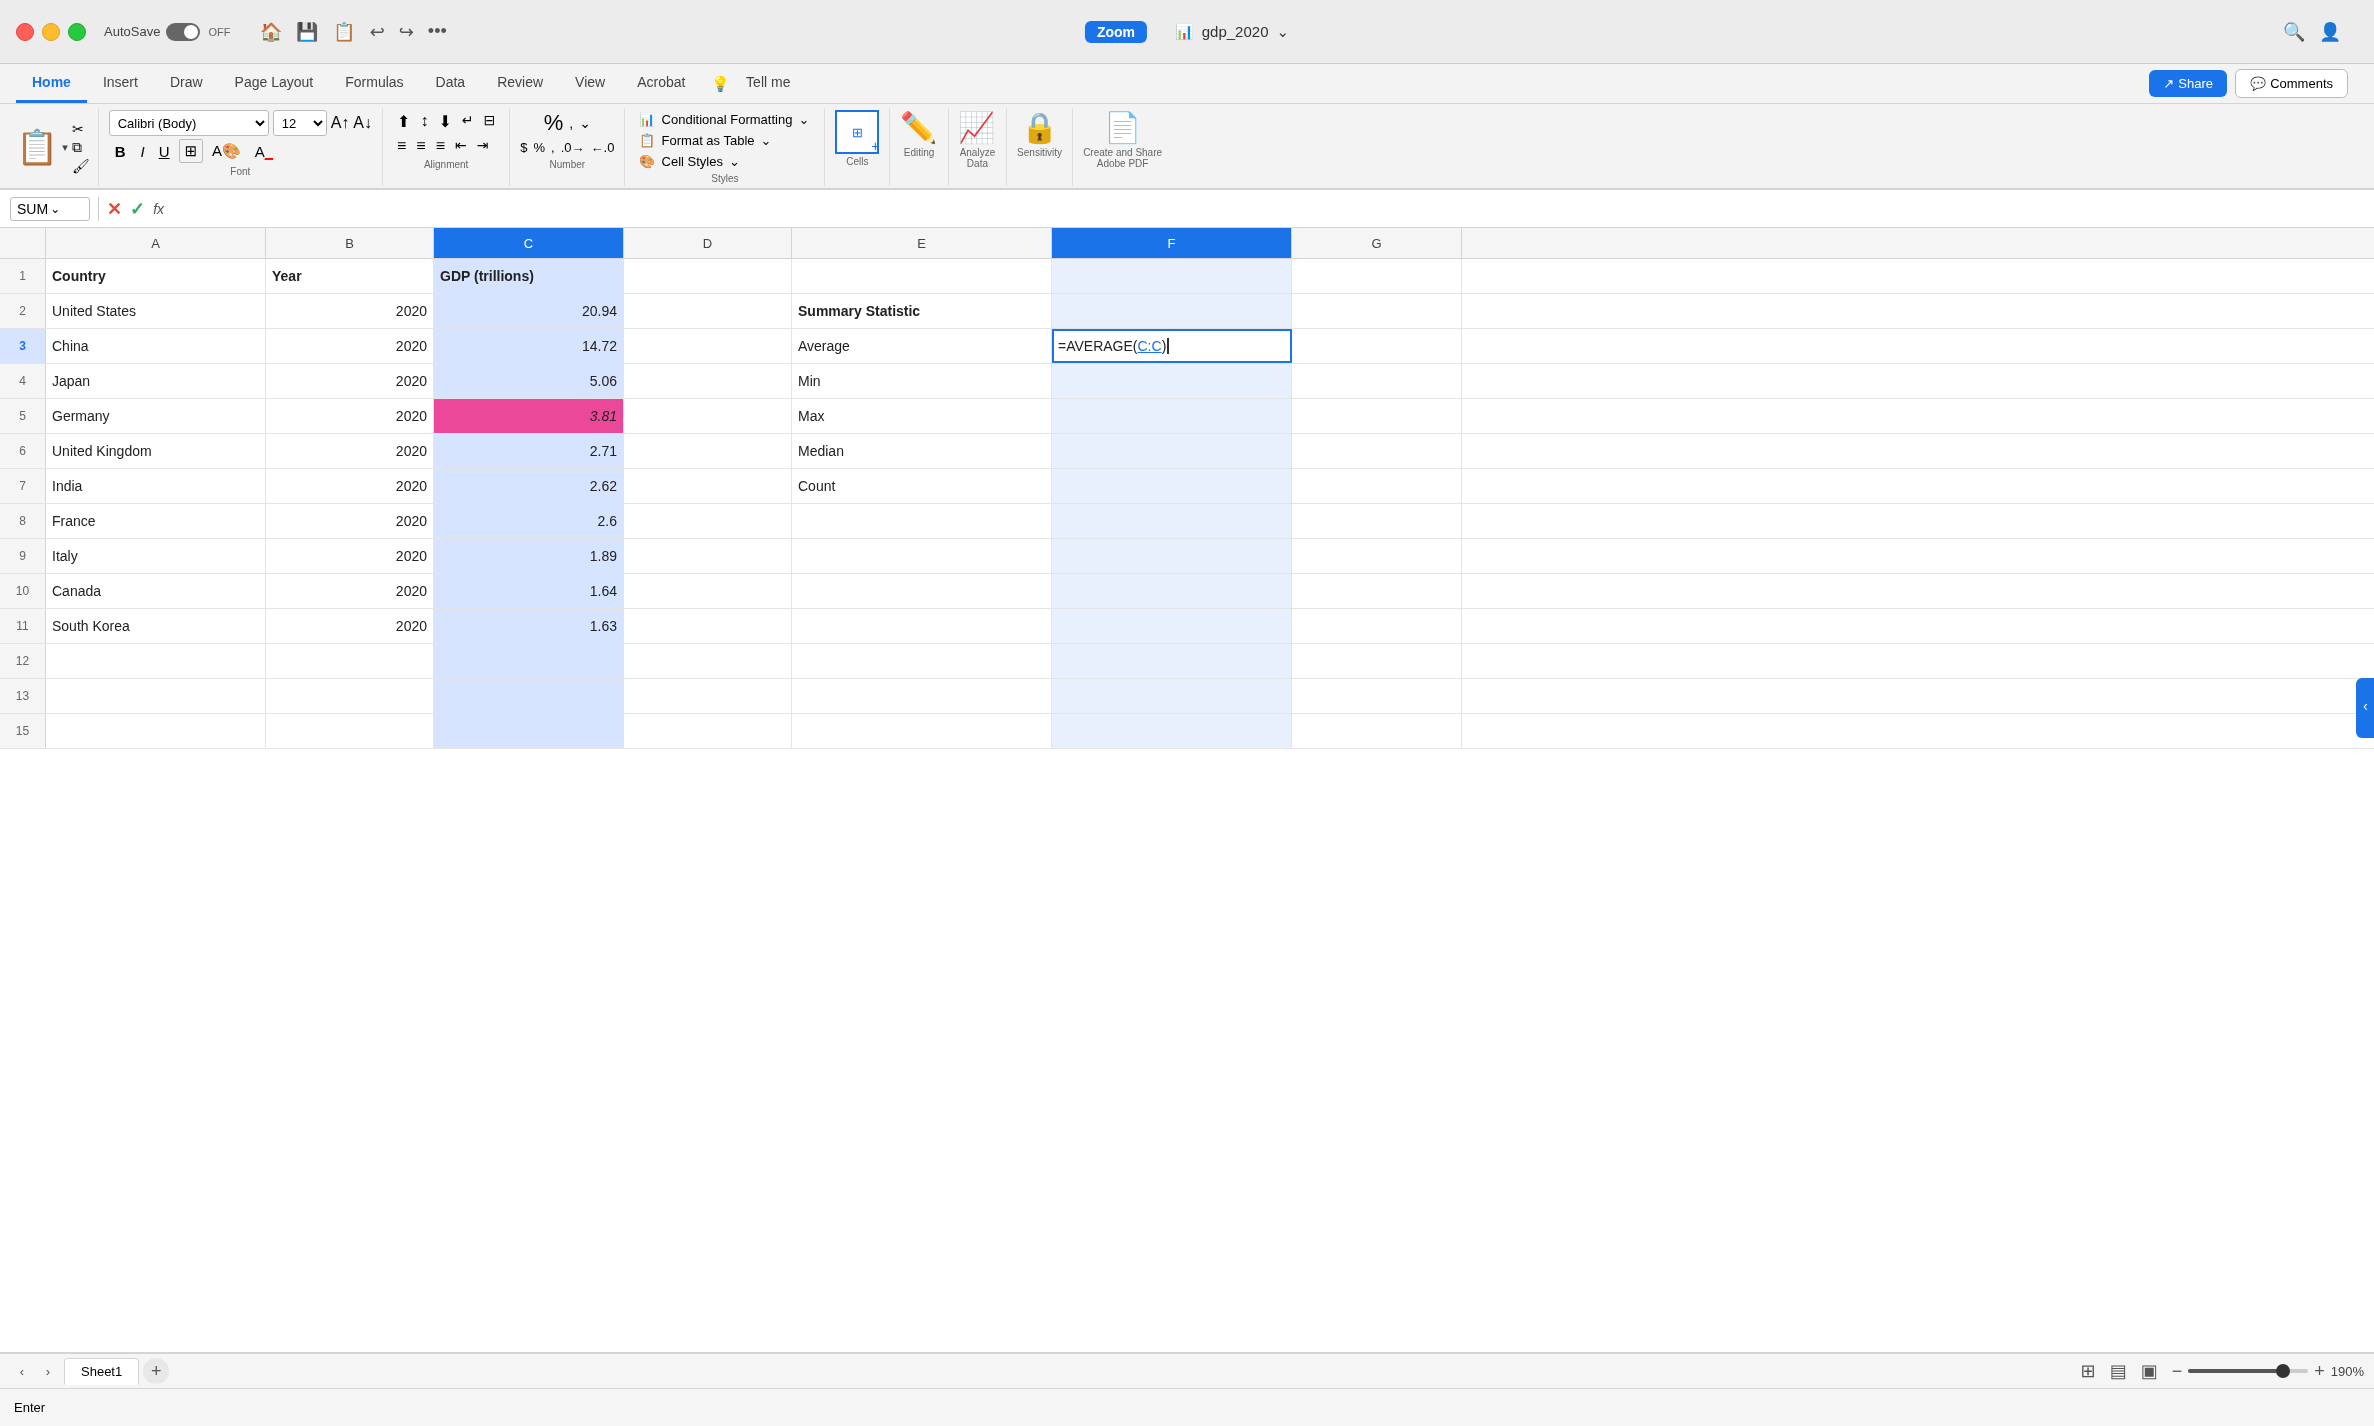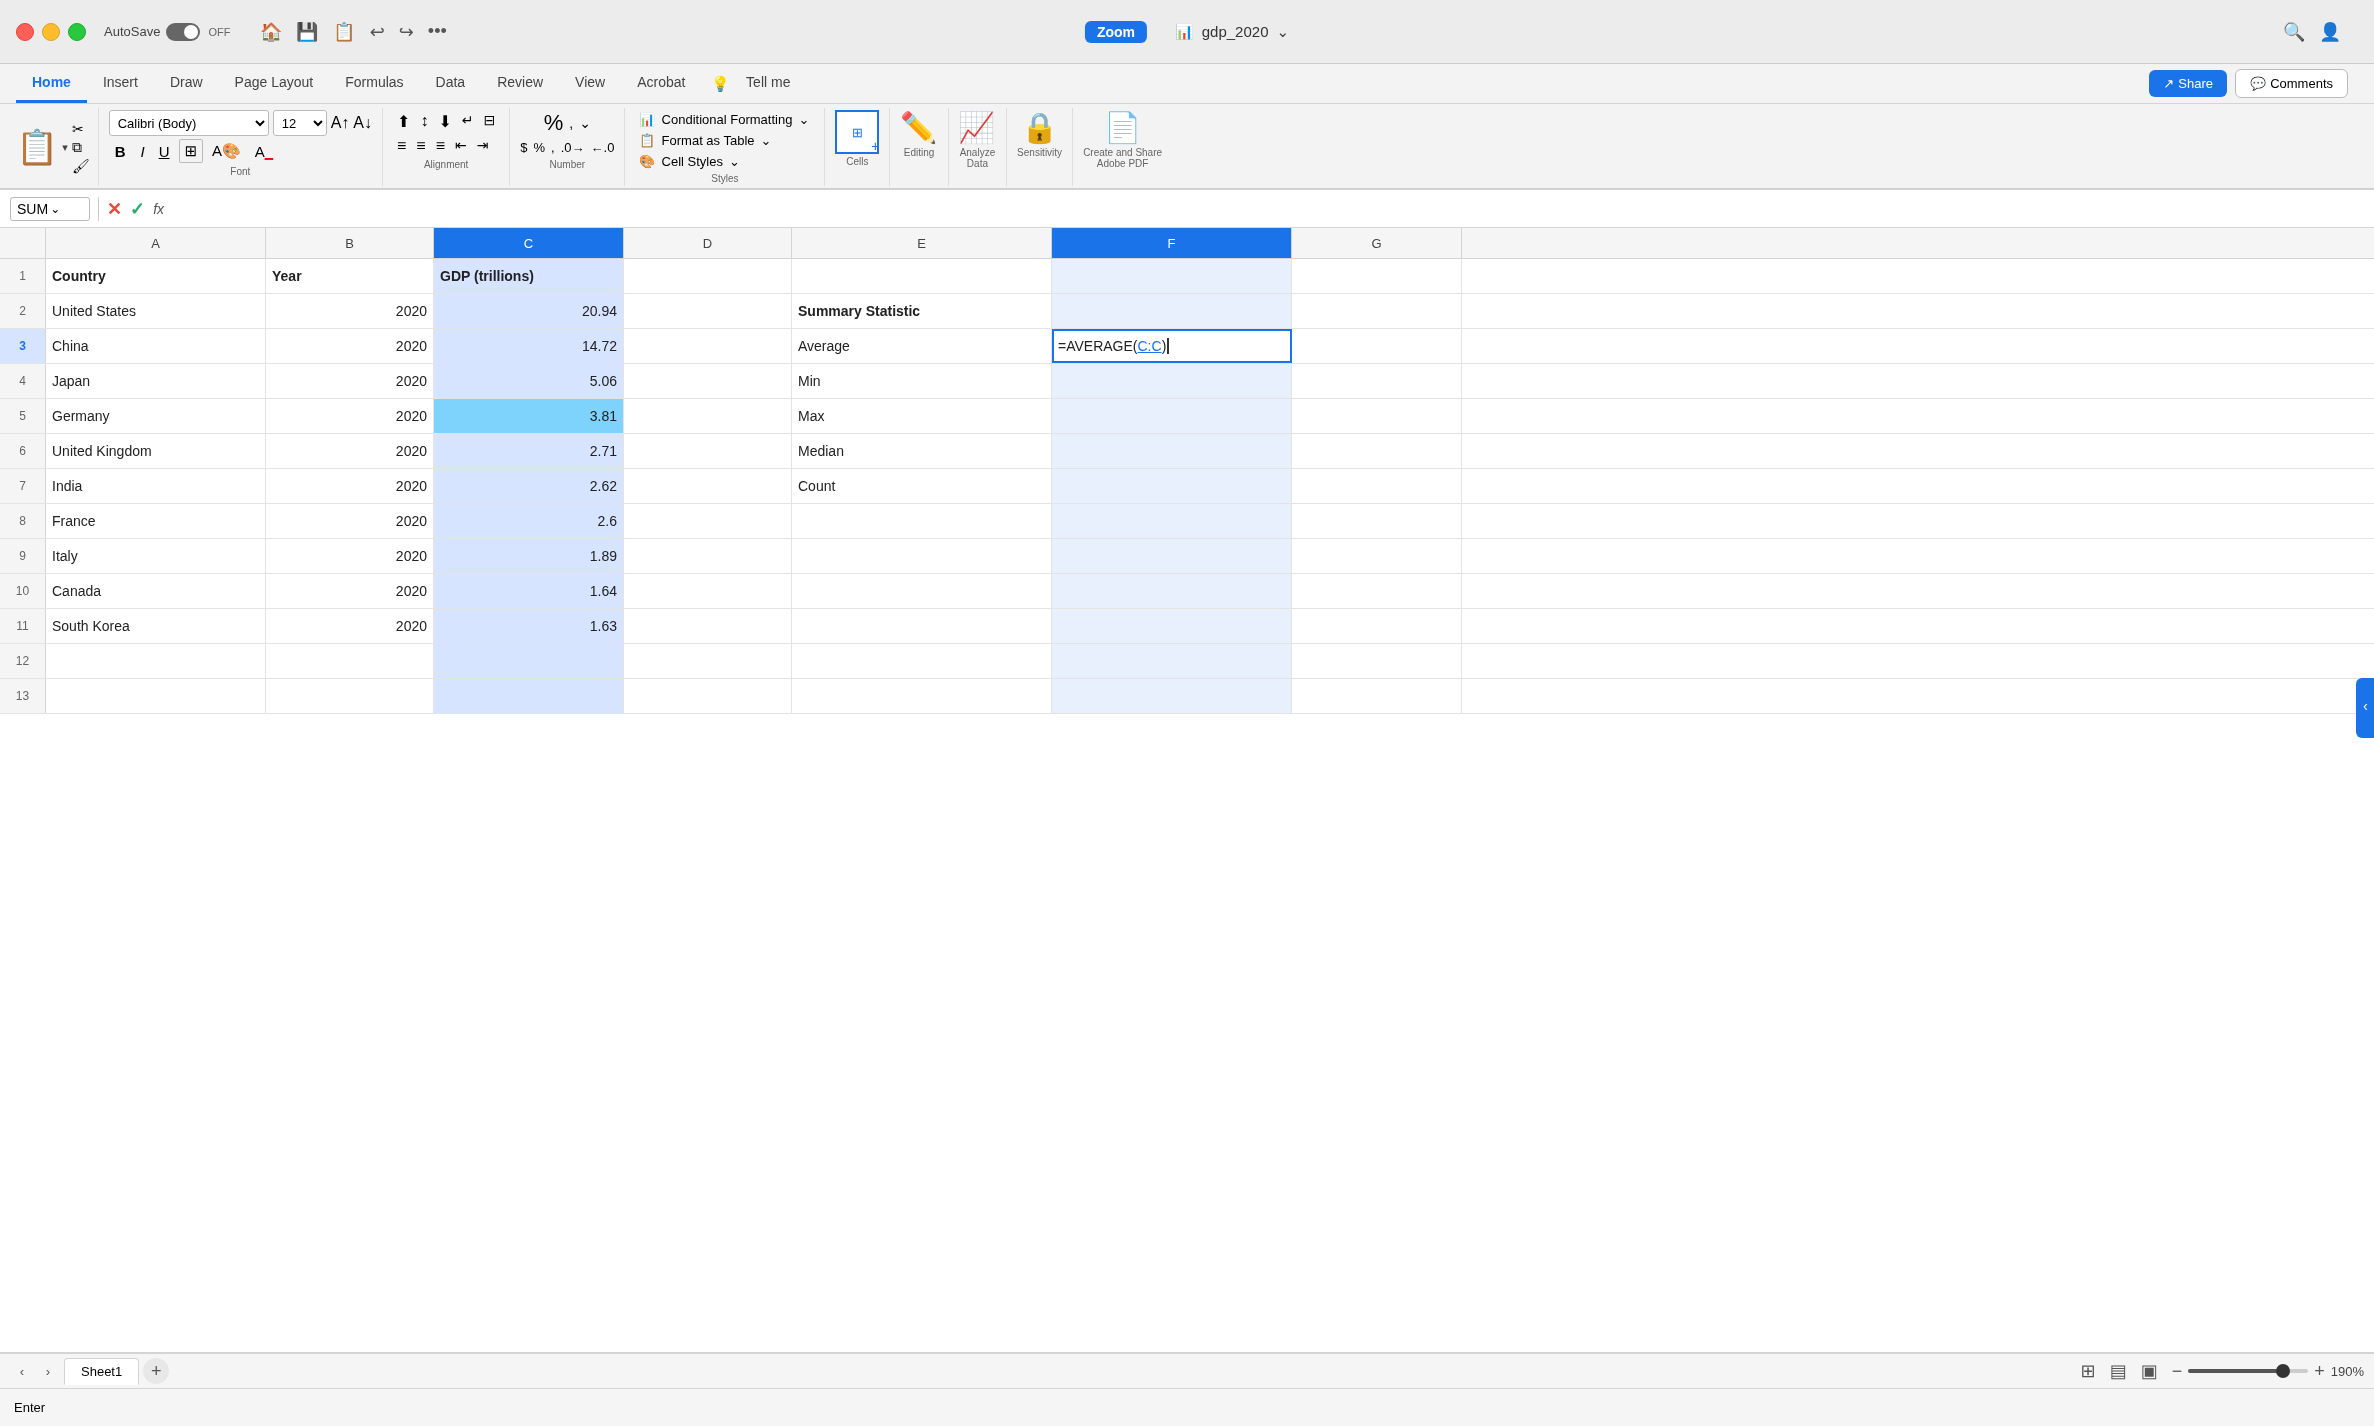--- a/index.html
+++ b/index.html
@@ -366,21 +366,21 @@
         <div class="cell col-d"></div>
         <div class="cell col-e">Min</div>
         <div class="cell col-f" style="background:#e8f0fe;"></div>
         <div class="cell col-g"></div>
       </div>
 
       <div class="sheet-row">
         <div class="row-num">5</div>
         <div class="cell col-a">Germany</div>
         <div class="cell col-b cell-right">2020</div>
-        <div class="cell col-c cell-right selected-col" style="background:#7dd3fc;">3.81</div>
+        <div class="cell col-c cell-right selected-col" style="background:#ec4899;font-style:italic;">3.81</div>
         <div class="cell col-d"></div>
         <div class="cell col-e">Max</div>
         <div class="cell col-f" style="background:#e8f0fe;"></div>
         <div class="cell col-g"></div>
       </div>
 
       <div class="sheet-row">
         <div class="row-num">6</div>
         <div class="cell col-a">United Kingdom</div>
         <div class="cell col-b cell-right">2020</div>
@@ -451,20 +451,30 @@
         <div class="cell col-a"></div>
         <div class="cell col-b"></div>
         <div class="cell col-c selected-col" style="background:#d6e4ff;"></div>
         <div class="cell col-d"></div>
         <div class="cell col-e"></div>
         <div class="cell col-f" style="background:#e8f0fe;"></div>
         <div class="cell col-g"></div>
       </div>
       <div class="sheet-row">
         <div class="row-num">13</div>
+        <div class="cell col-a"></div>
+        <div class="cell col-b"></div>
+        <div class="cell col-c selected-col" style="background:#d6e4ff;"></div>
+        <div class="cell col-d"></div>
+        <div class="cell col-e"></div>
+        <div class="cell col-f" style="background:#e8f0fe;"></div>
+        <div class="cell col-g"></div>
+      </div>
+      <div class="sheet-row">
+        <div class="row-num">15</div>
         <div class="cell col-a"></div>
         <div class="cell col-b"></div>
         <div class="cell col-c selected-col" style="background:#d6e4ff;"></div>
         <div class="cell col-d"></div>
         <div class="cell col-e"></div>
         <div class="cell col-f" style="background:#e8f0fe;"></div>
         <div class="cell col-g"></div>
       </div>
     </div>
 

